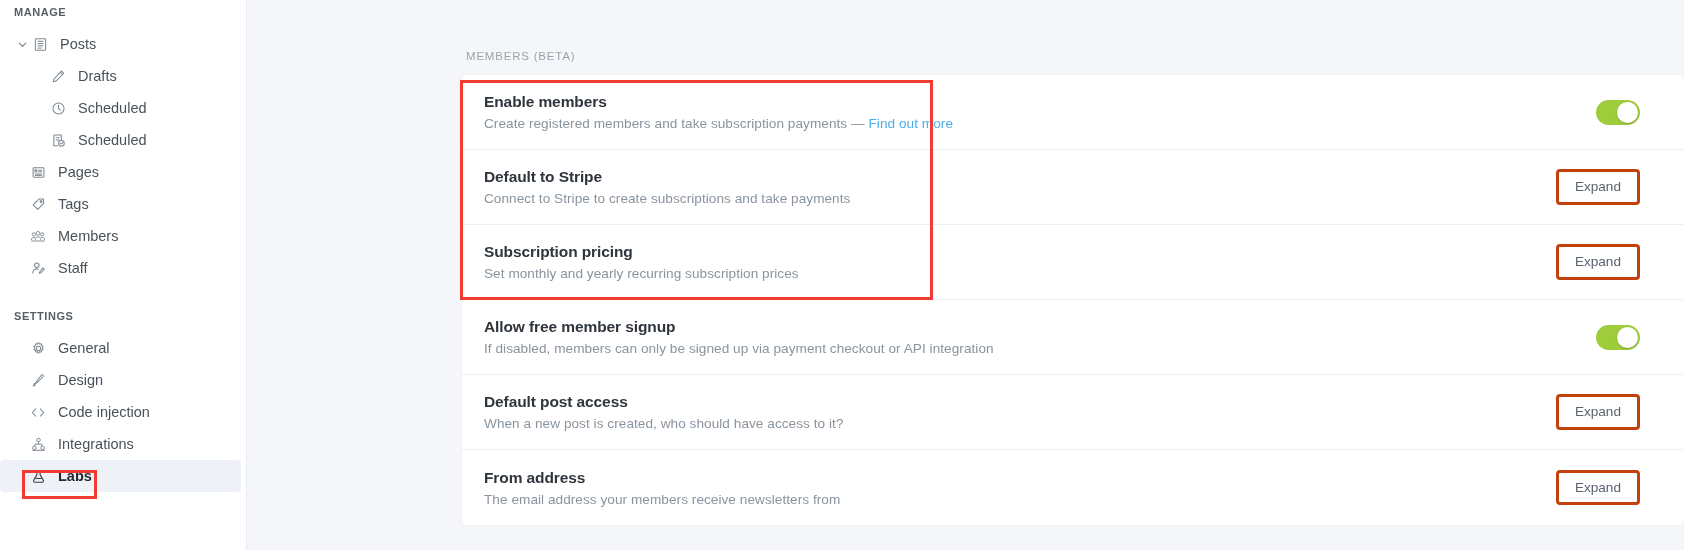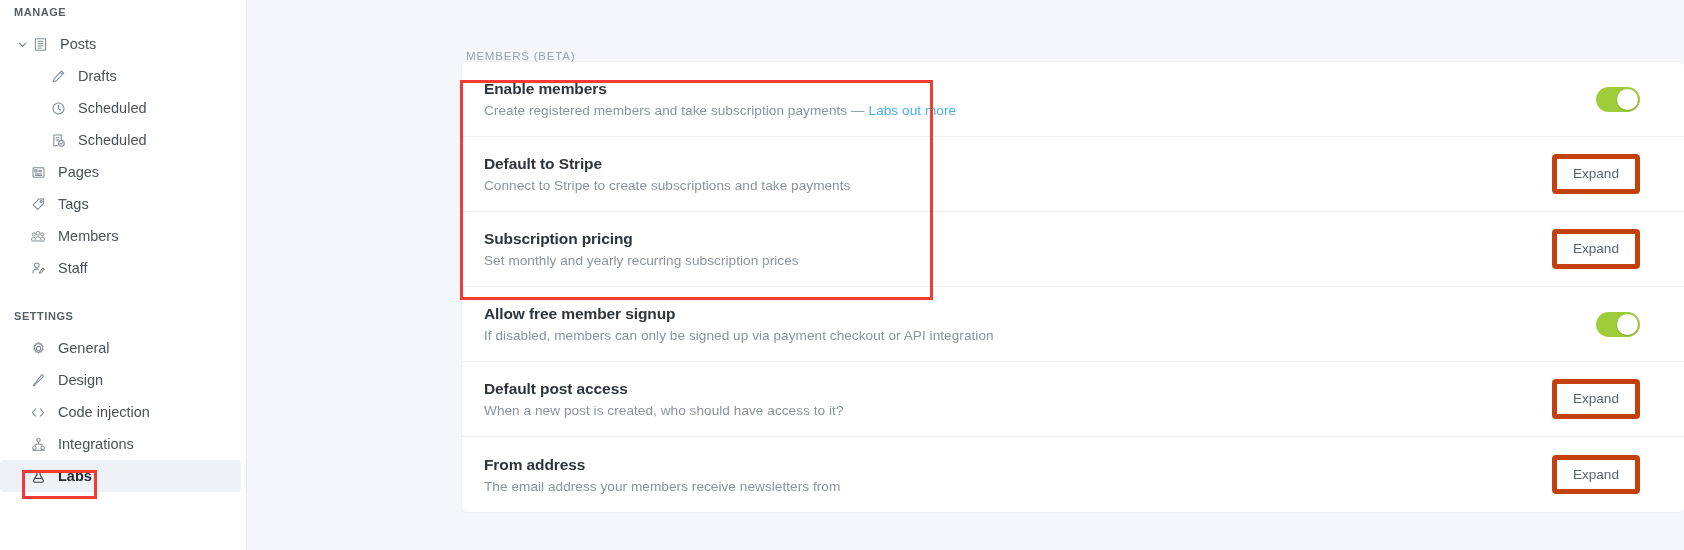--- a/index.html
+++ b/index.html
@@ -88,21 +88,21 @@
   }
   .content-wrap {
     padding-top: 50px;
     padding-left: 215px;
   }
   .group-title {
     font-size: 11.5px;
     letter-spacing: 0.8px;
     color: #9aa4af;
     font-weight: 400;
-    margin-bottom: 0;
+    margin-bottom: 13px;
     padding-left: 4px;
   }
   .card {
     background: #ffffff;
     border-radius: 5px;
     box-shadow: 0 0 0 1px rgba(0,0,0,0.02);
     width: 1222px;
     margin-left: 0;
   }
   .row {
@@ -149,21 +149,21 @@
     top: 2px; left: 21px;
     width: 21px; height: 21px;
     border-radius: 50%;
     background: #fff;
     box-shadow: 0 1px 2px rgba(0,0,0,0.18);
   }
 
   
   .btn-expand {
     background: #fff;
-    border: 5px solid #c2410c;
+    border: 3px solid #c2410c;
     border-radius: 4px;
     color: #5a6470;
     font-size: 13.6px;
     font-family: "Liberation Sans", sans-serif;
     padding: 8px 16px;
     cursor: pointer;
     line-height: 1;
     min-width: 66px;
   }
   svg { display: block; }
@@ -344,21 +344,21 @@
   <main class="main">
     <div class="content-wrap">
 
       <div class="group-title">MEMBERS (BETA)</div>
 
       <div class="card">
 
         <div class="row">
           <div class="row-text">
             <div class="row-title">Enable members</div>
-            <div class="row-desc"><span>Create registered members and take subscription payments — </span><a href="#">Labs out more</a></div>
+            <div class="row-desc"><span>Create registered members and take subscription payments — </span><a href="#">Find out more</a></div>
           </div>
           <div class="row-ctl">
             <div class="toggle">
               <span class="knob"></span>
             </div>
           </div>
         </div>
 
         <div class="row">
           <div class="row-text">

